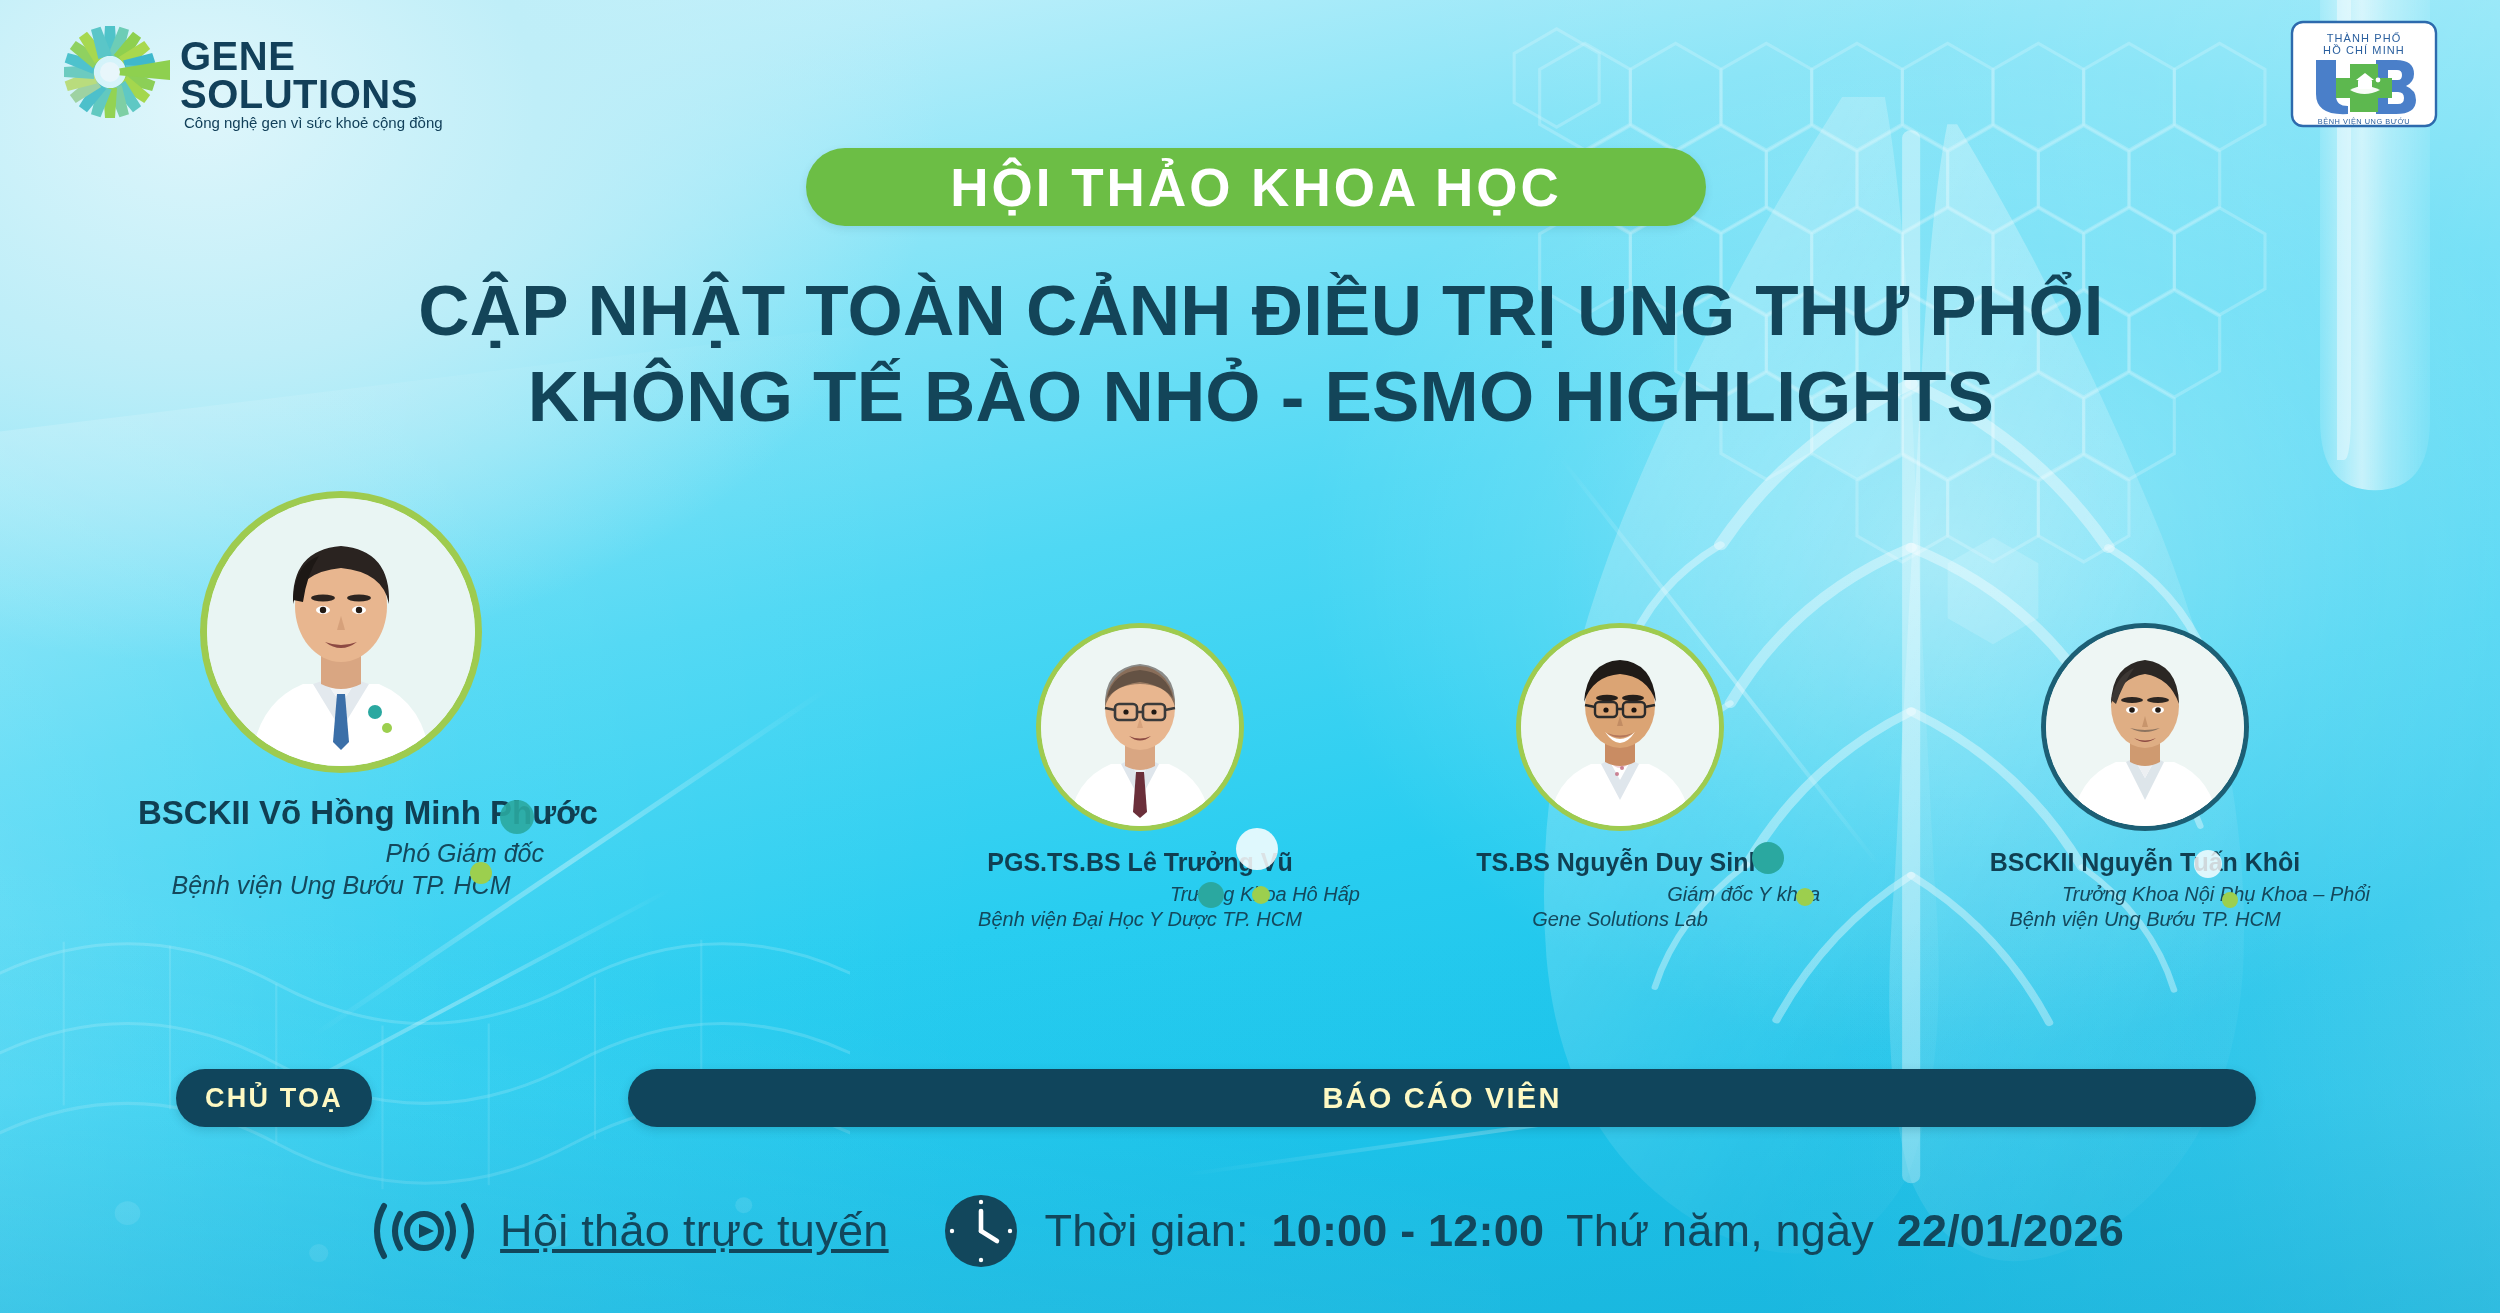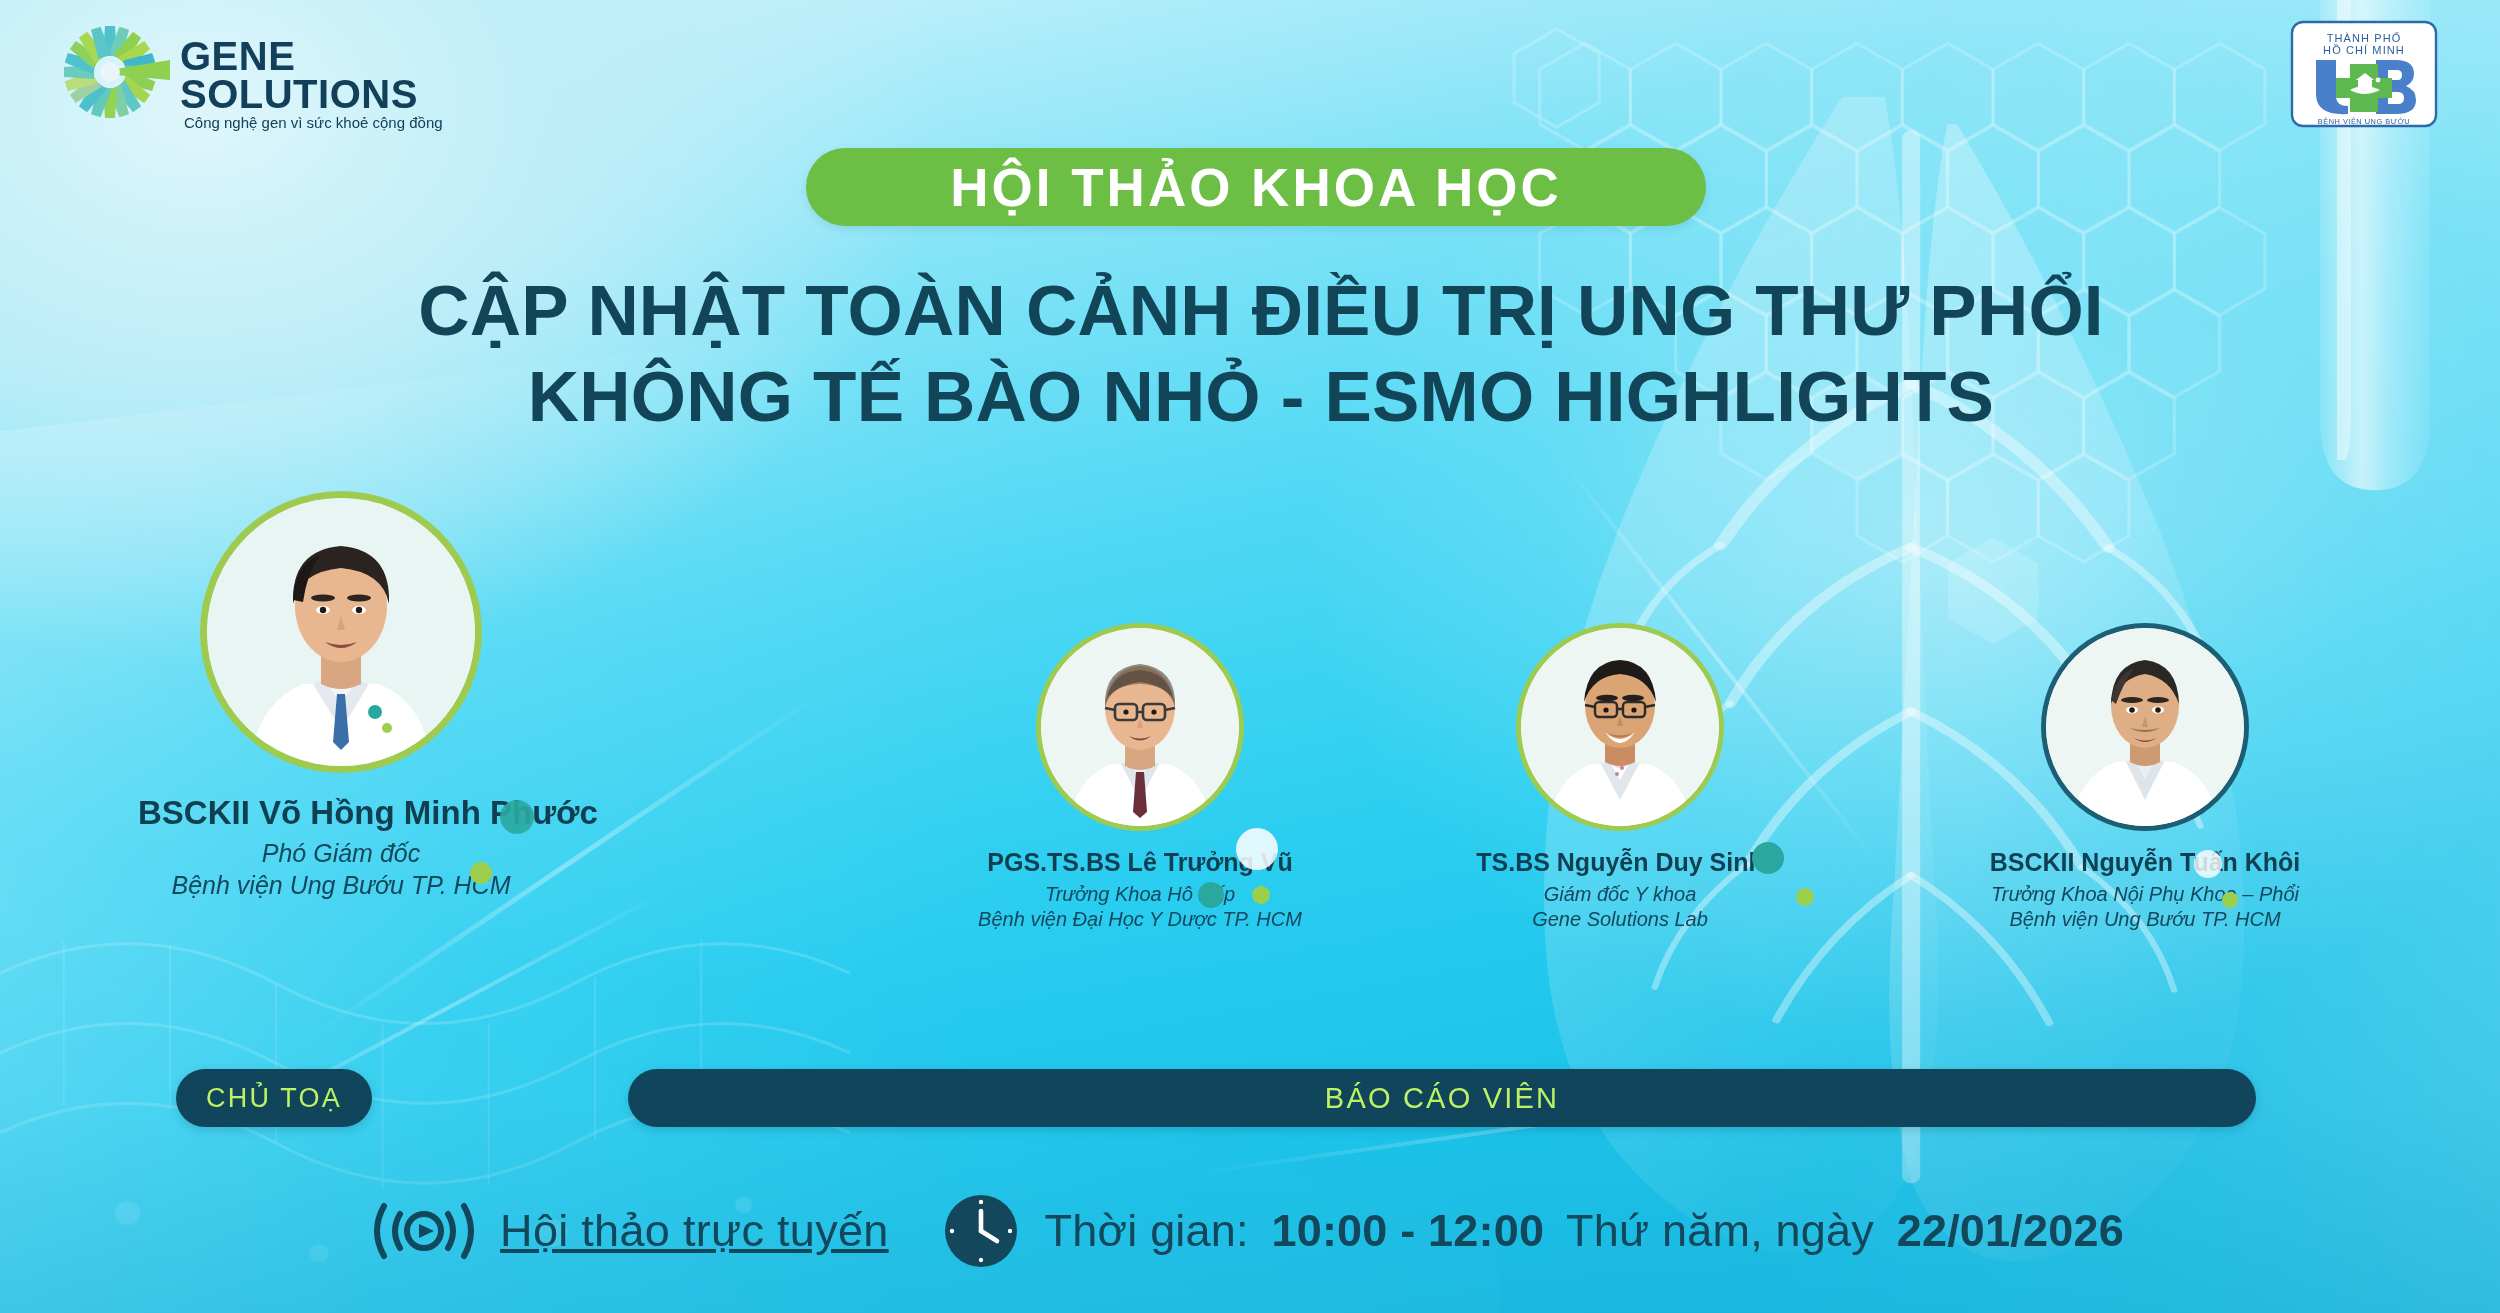--- a/index.html
+++ b/index.html
@@ -76,37 +76,37 @@
   .ring {
     position:relative; border-radius:50%;
     background:#e9f5f3;
     overflow:hidden;
   }
   .ring.big  { width:268px; height:268px; box-shadow:0 0 0 7px #9ecb4f; }
   .ring.sml  { width:198px; height:198px; box-shadow:0 0 0 5px #9ecb4f; }
   .ring.navy { box-shadow:0 0 0 5px #1c5f75; }
 
   .nm { color:#103f52; font-weight:700; white-space:nowrap; }
-  .rl { color:#14485c; font-style:italic; white-space:nowrap; }
+  .rl { color:#14485c; font-style:italic; white-space:nowrap;text-align:right; }
   .af { color:#14485c; font-style:italic; white-space:nowrap; }
 
   .sp-big .nm { font-size:33px; }
   .sp-big .rl { font-size:25px; margin-top:7px; }
   .sp-big .af { font-size:25px; margin-top:3px; }
   .sp-sml .nm { font-size:25px; }
   .sp-sml .rl { font-size:20px; margin-top:6px; }
   .sp-sml .af { font-size:20px; margin-top:2px; }
 
   
   .badge {
     position:absolute; background:#10455c; border-radius:34px;
     display:flex; align-items:center; justify-content:center;
     box-shadow:0 3px 10px rgba(5,50,65,0.18);
   }
-  .badge .txt { color:#bef264; font-weight:400; letter-spacing:2.2px; white-space:nowrap; }
+  .badge .txt { color:#fef9c3; font-weight:700; letter-spacing:2.2px; white-space:nowrap; }
   #badge-chair { left:176px; top:1069px; width:196px; height:58px; }
   #badge-chair .txt { font-size:27px; }
   #badge-speaker { left:628px; top:1069px; width:1628px; height:58px; }
   #badge-speaker .txt { font-size:29px; }
 
   
   #footer {
     position:absolute; left:0; top:1188px; width:2500px; height:86px;
     display:flex; align-items:center; justify-content:center; gap:0;
   }

